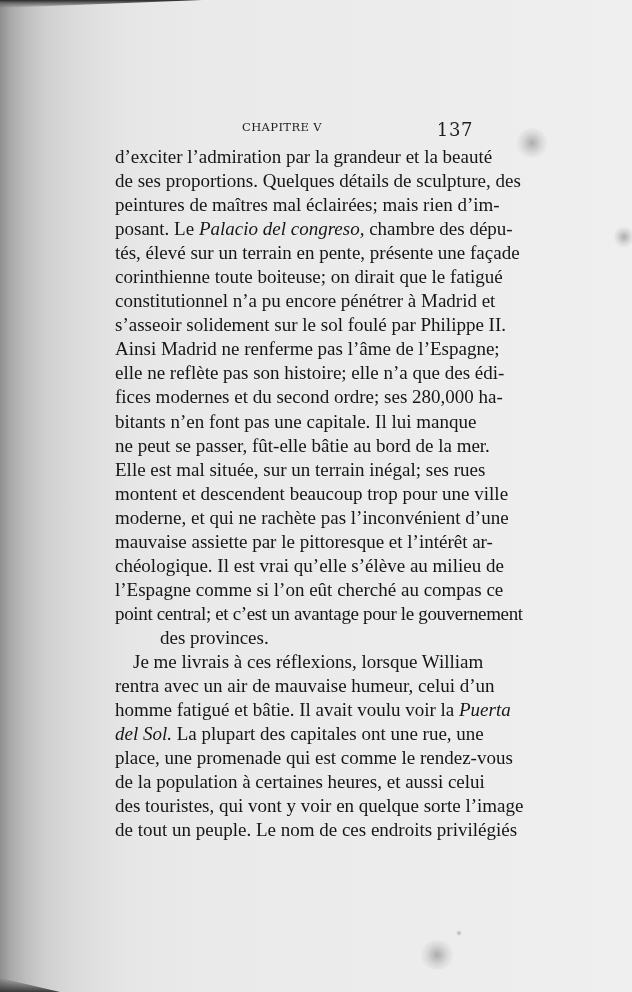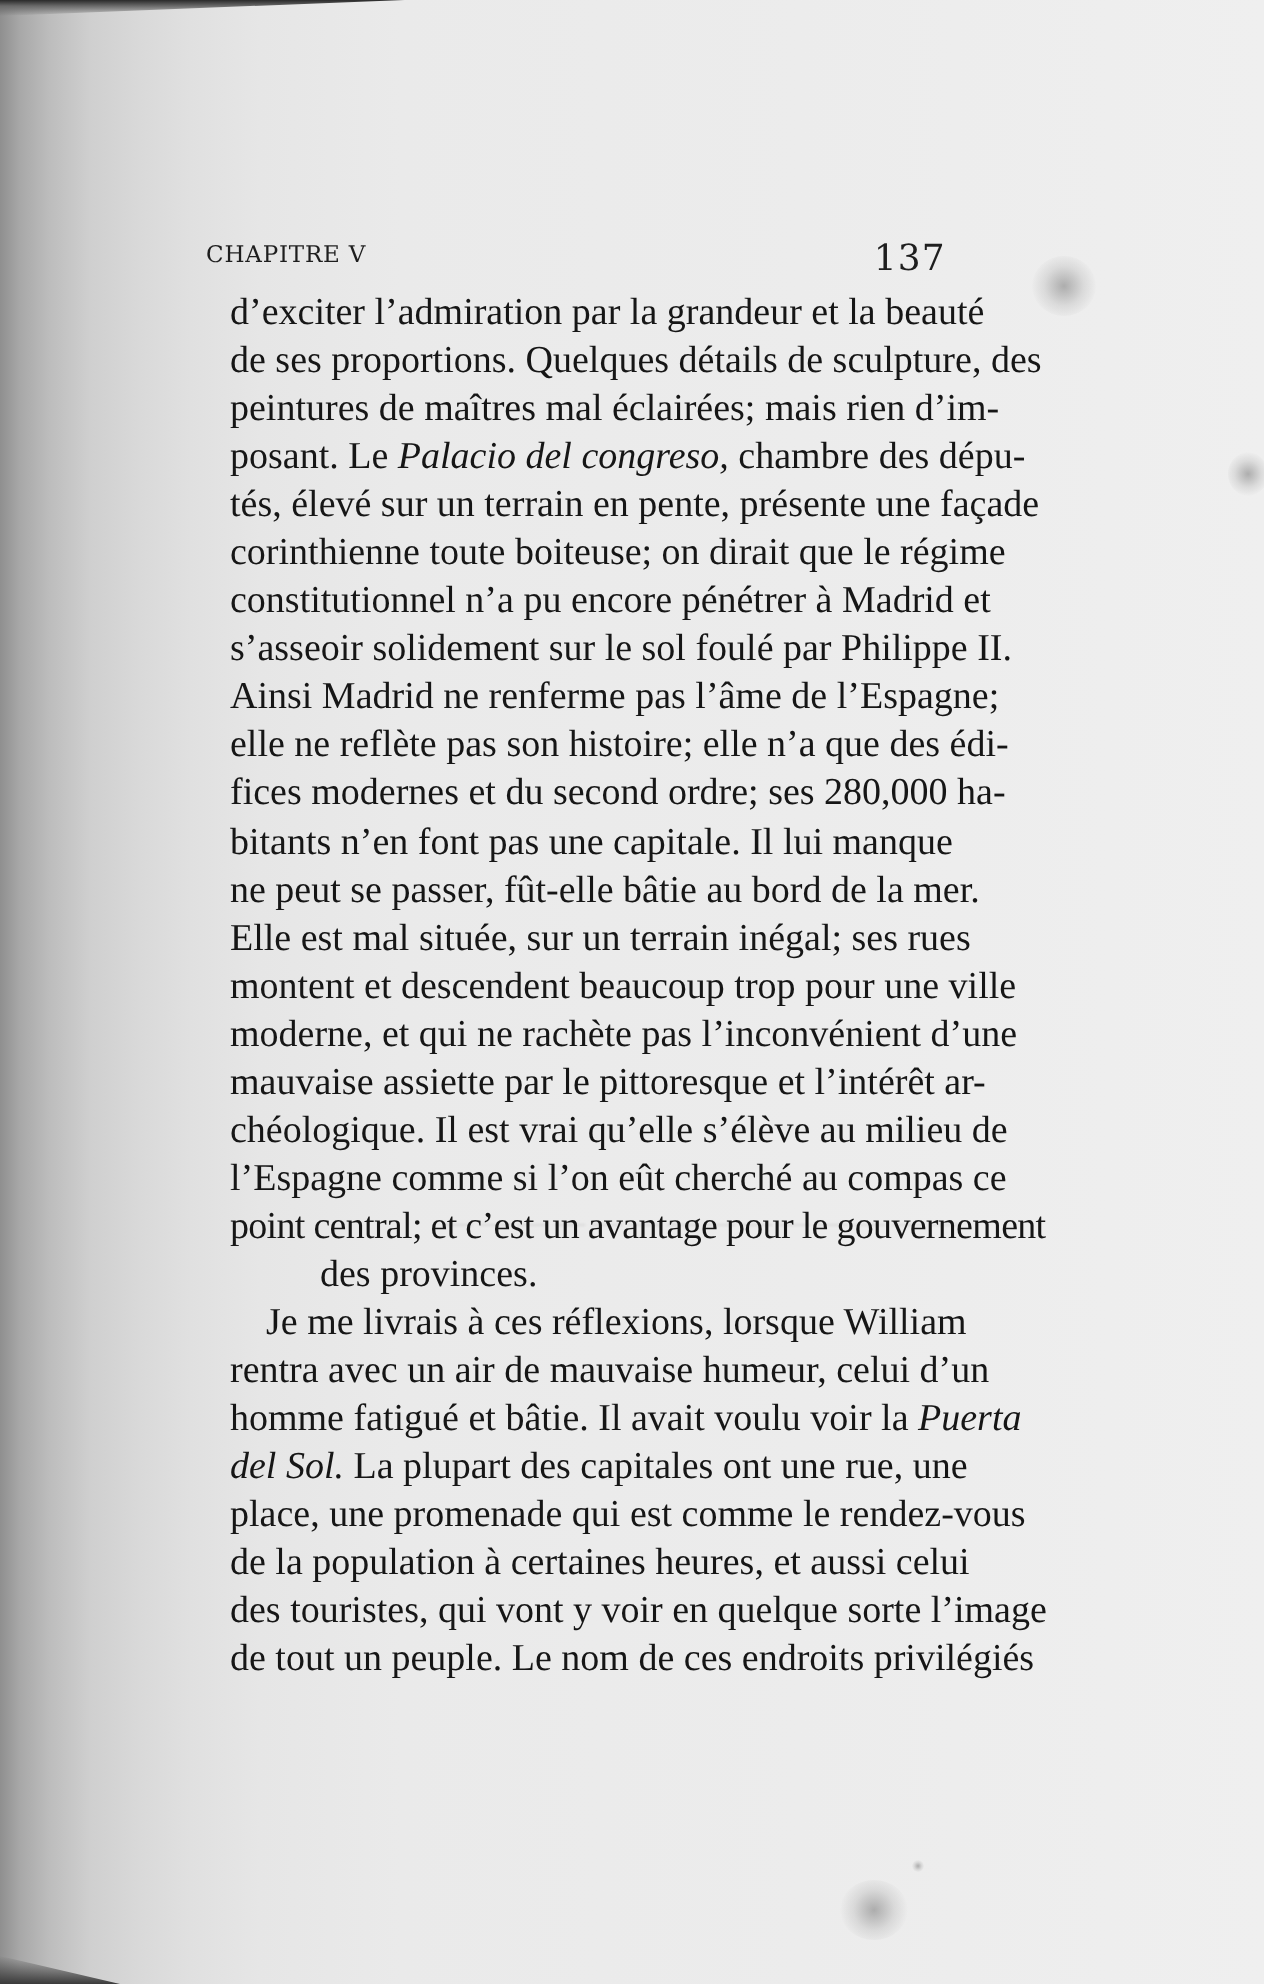--- a/index.html
+++ b/index.html
@@ -49,21 +49,21 @@
       width: 358px;
       height: 20px;
       font-family: "DejaVu Serif", serif;
       font-size: 11.5px;
       color: #1e1e1e;
       letter-spacing: 0.4px;
     }
     .running-title {
       position: absolute;
       left: 0; right: 0;
-      text-align: left;
+      text-align: center;
       top: 2px;
       transform: translateX(-12px);
     }
     .page-number {
       position: absolute;
       right: 0;
       top: 1px;
       font-size: 18px;
       font-weight: normal;
       letter-spacing: 0.6px;
@@ -127,21 +127,21 @@
     <span class="running-title">CHAPITRE V</span>
     <span class="page-number">137</span>
   </div>
 
   <div class="body-text" id="body-text">
       <div class="line"><span>d’exciter l’admiration par la grandeur et la beauté</span></div>
       <div class="line"><span>de ses proportions. Quelques détails de sculpture, des</span></div>
       <div class="line"><span>peintures de maîtres mal éclairées; mais rien d’im-</span></div>
       <div class="line"><span>posant. Le </span><em>Palacio del congreso,</em><span> chambre des dépu-</span></div>
       <div class="line"><span>tés, élevé sur un terrain en pente, présente une façade</span></div>
-      <div class="line"><span>corinthienne toute boiteuse; on dirait que le régime</span></div>
+      <div class="line"><span>corinthienne toute boiteuse; on dirait que le fatigué</span></div>
       <div class="line"><span>constitutionnel n’a pu encore pénétrer à Madrid et</span></div>
       <div class="line"><span>s’asseoir solidement sur le sol foulé par Philippe II.</span></div>
       <div class="line"><span>Ainsi Madrid ne renferme pas l’âme de l’Espagne;</span></div>
       <div class="line"><span>elle ne reflète pas son histoire; elle n’a que des édi-</span></div>
       <div class="line"><span>fices modernes et du second ordre; ses 280,000 ha-</span></div>
       <div class="line"><span>bitants n’en font pas une capitale. Il lui manque</span></div>
       <div class="line"><span>ne peut se passer, fût-elle bâtie au bord de la mer.</span></div>
       <div class="line"><span>Elle est mal située, sur un terrain inégal; ses rues</span></div>
       <div class="line"><span>montent et descendent beaucoup trop pour une ville</span></div>
       <div class="line"><span>moderne, et qui ne rachète pas l’inconvénient d’une</span></div>

